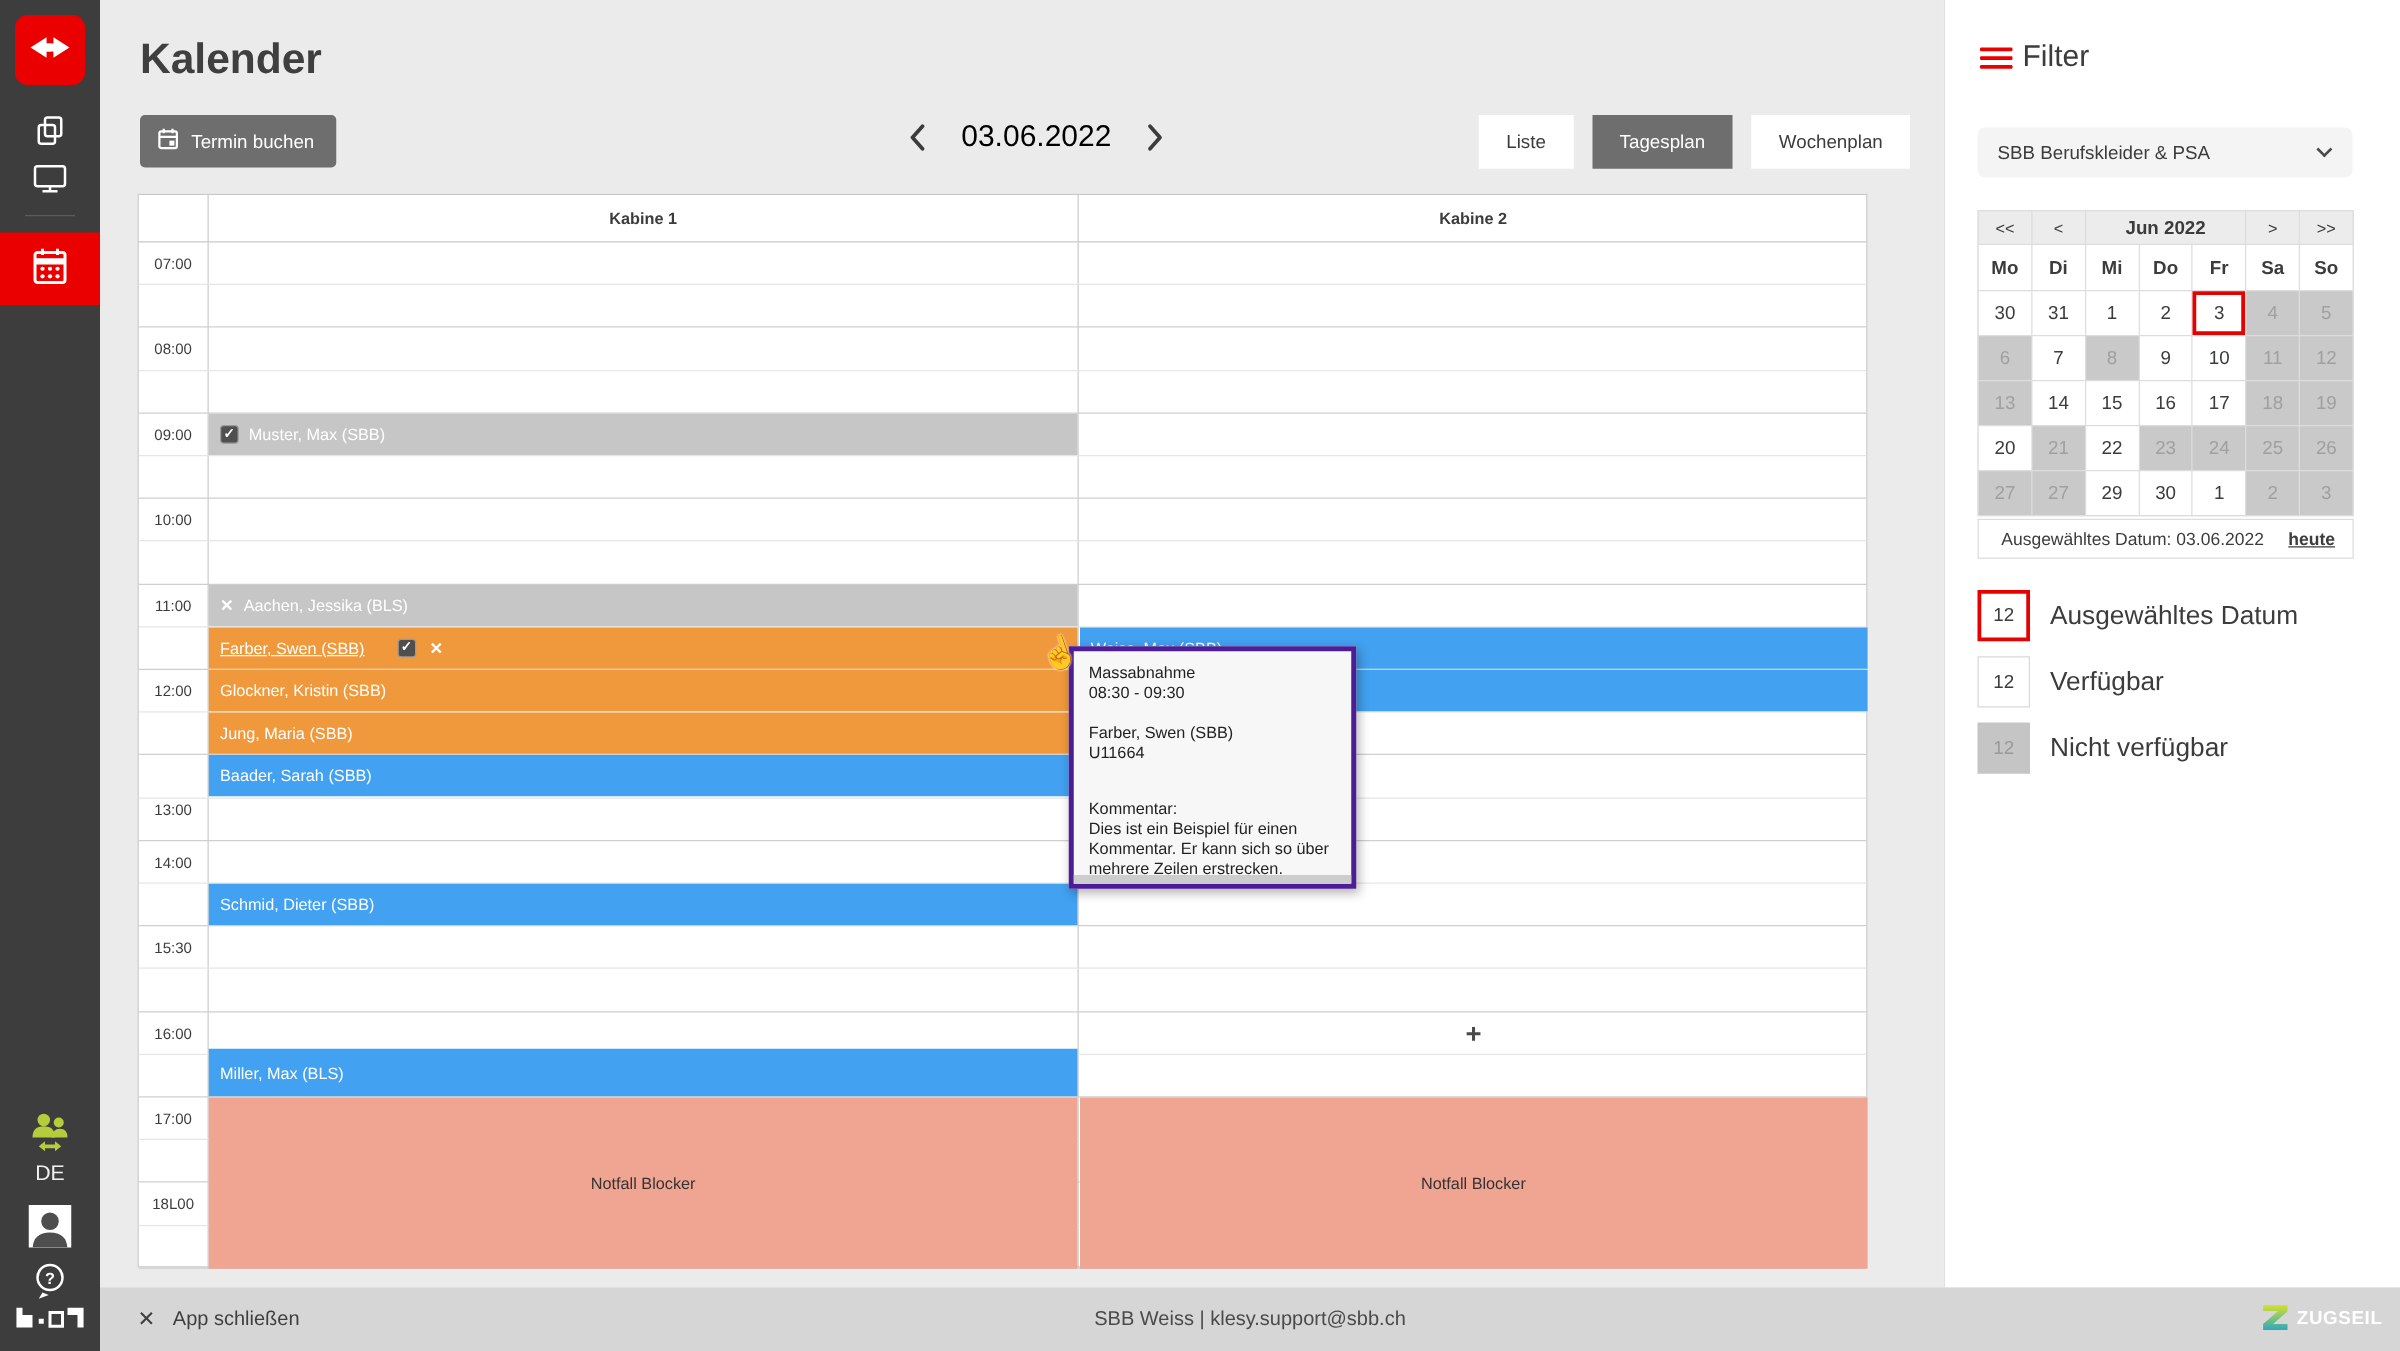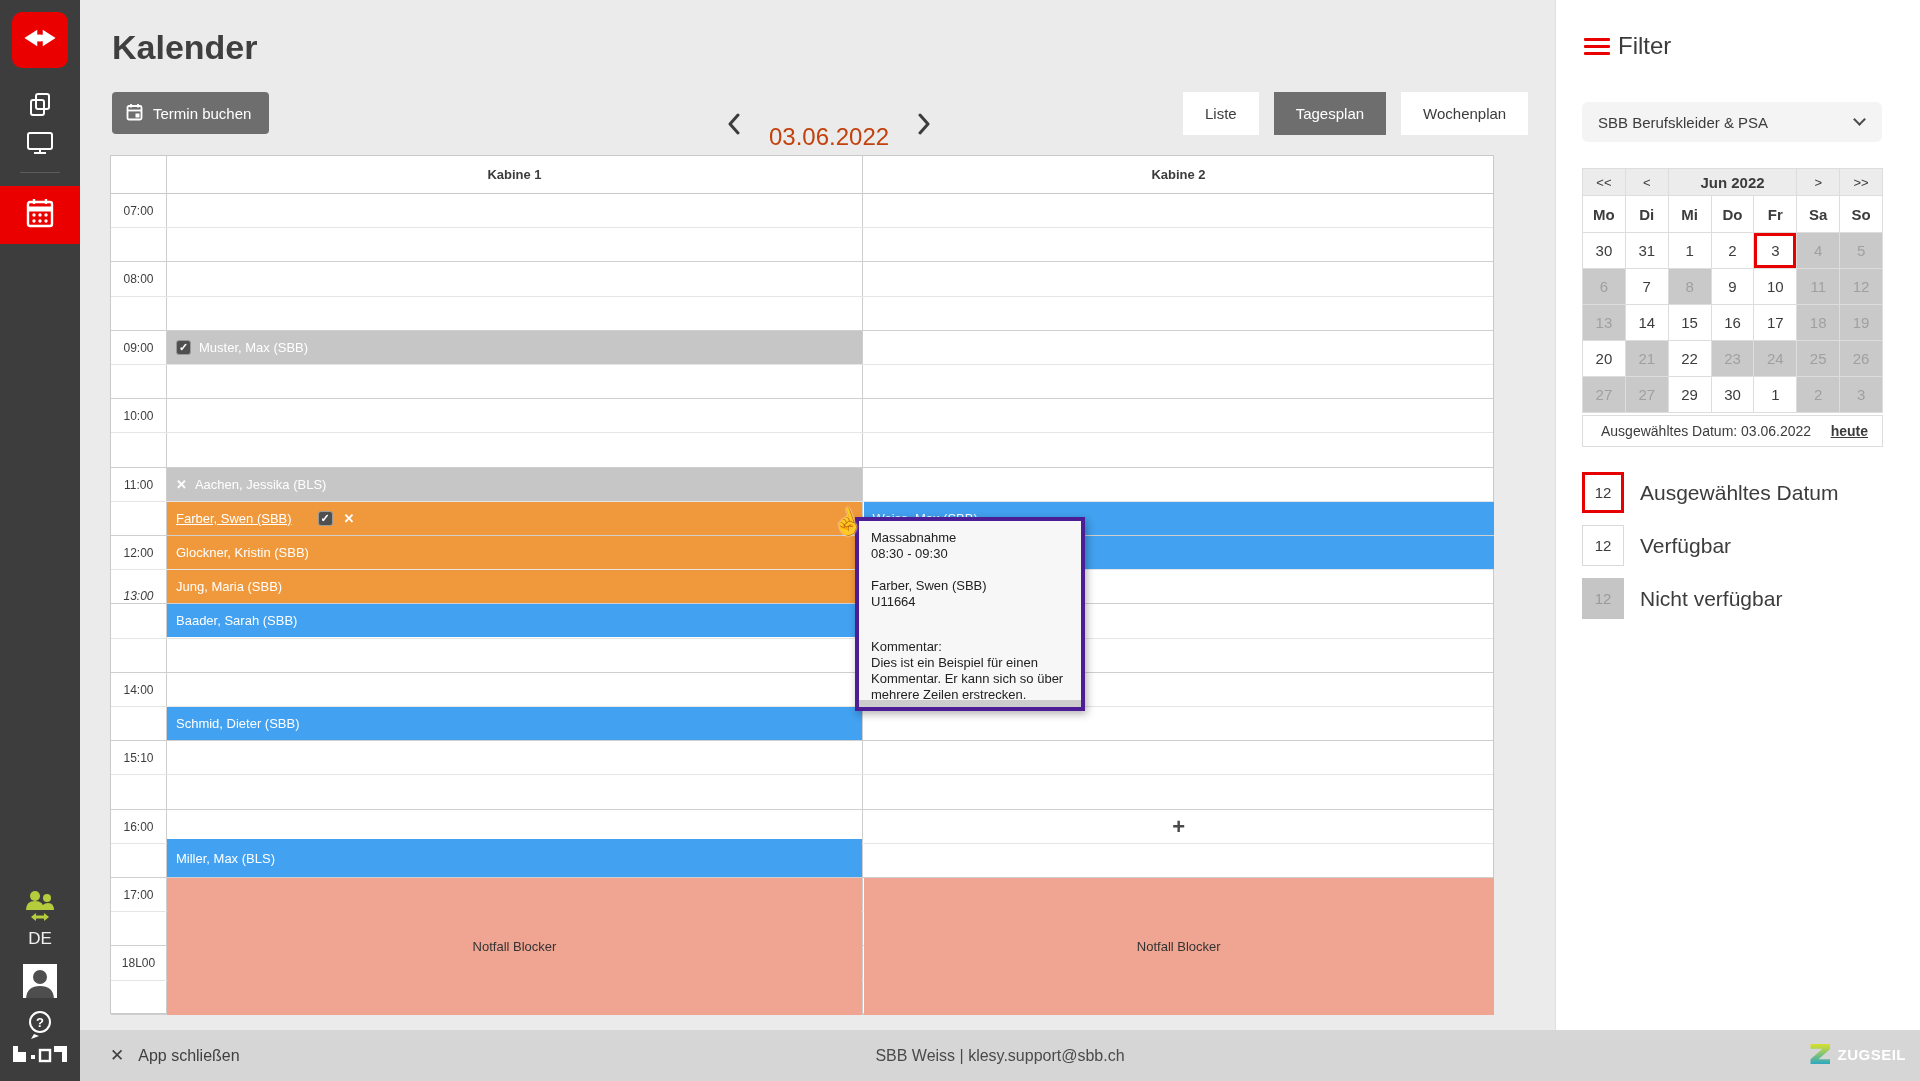--- a/index.html
+++ b/index.html
@@ -17,21 +17,21 @@
   .side-lang { position:absolute; left:0; top:929px; width:80px; text-align:center; color:#f0f0f0; font-size:17px; }
   .avatar-box { position:absolute; left:23px; top:964px; width:34px; height:34px; background:#fff; overflow:hidden; }
 
   
   .page-title { position:absolute; left:112px; top:28px; font-size:34px; color:#3f3f3f; }
   .book-btn { position:absolute; left:112px; top:92px; height:42px; background:#6e6e6e; color:#fff; border:none;
     border-radius:4px; font-size:15px; padding:0 18px 0 14px; display:flex; align-items:center; gap:10px; cursor:pointer;
     font-family:"Liberation Sans", sans-serif; }
   .date-nav { position:absolute; left:726px; top:96px; display:flex; align-items:center; gap:26px; }
   .date-nav .chev { background:none; border:none; cursor:pointer; padding:2px; display:flex; }
-  .date-current { font-size:24px; color:#c2410c;margin-top:27px; }
+  .date-current { font-size:24px; color:#000000; }
   .view-toggle { position:absolute; left:1183px; top:92px; display:flex; gap:15px; }
   .view-btn { height:43px; padding:0 22px; background:#fff; border:none; font-size:15px; color:#3c3c3c; cursor:pointer;
     font-family:"Liberation Sans", sans-serif; }
   .view-btn.active { background:#6e6e6e; color:#fff; }
 
   
   .grid { position:absolute; left:110px; top:155px; width:1384px; height:859px; background:#fff; border:1px solid #c9c9c9; }
   .grid-header { position:absolute; left:0; top:0; width:100%; height:38px; border-bottom:1px solid #c9c9c9; }
   .col-head { position:absolute; top:0; height:24px; line-height:38px; text-align:center; font-weight:bold; font-size:13px; }
   .vline { position:absolute; top:0; width:1px; height:859px; background:#cdcdcd; }
@@ -255,23 +255,23 @@
       <div class="slot-row half" style="top: 722px; height: 34.2px;"></div>
       <div class="slot-row hour" style="top: 756.2px; height: 34.2px;"></div>
       <div class="slot-row half" style="top: 790.4px; height: 34.2px;"></div>
       <div class="slot-row hour" style="top: 824.6px; height: 34.2px;"></div>
       <div class="time-label" style="top: 38px;">07:00</div>
       <div class="time-label" style="top: 106.4px;">08:00</div>
       <div class="time-label" style="top: 174.8px;">09:00</div>
       <div class="time-label" style="top: 243.2px;">10:00</div>
       <div class="time-label" style="top: 311.6px;">11:00</div>
       <div class="time-label" style="top: 380px;">12:00</div>
-      <div class="time-label" style="top: 423px; font-style: italic;">13:00</div>
+      <div class="time-label" style="top: 475px;">13:00</div>
       <div class="time-label" style="top: 516.8px;">14:00</div>
-      <div class="time-label" style="top: 585.2px;">15:10</div>
+      <div class="time-label" style="top: 585.2px;">15:30</div>
       <div class="time-label" style="top: 653.6px;">16:00</div>
       <div class="time-label" style="top: 722px;">17:00</div>
       <div class="time-label" style="top: 790.4px;">18L00</div>
     </div>
   <div id="events-layer">
       <div class="event gray" style="left: 56px; width: 695px; top: 175px; height: 33px;">
         <span class="checkbox" style="margin-right: 8px;">✓</span>
         <span>Muster, Max (SBB)</span>
       </div>
       <div class="event gray" style="left: 56px; width: 695px; top: 312px; height: 33px;">

